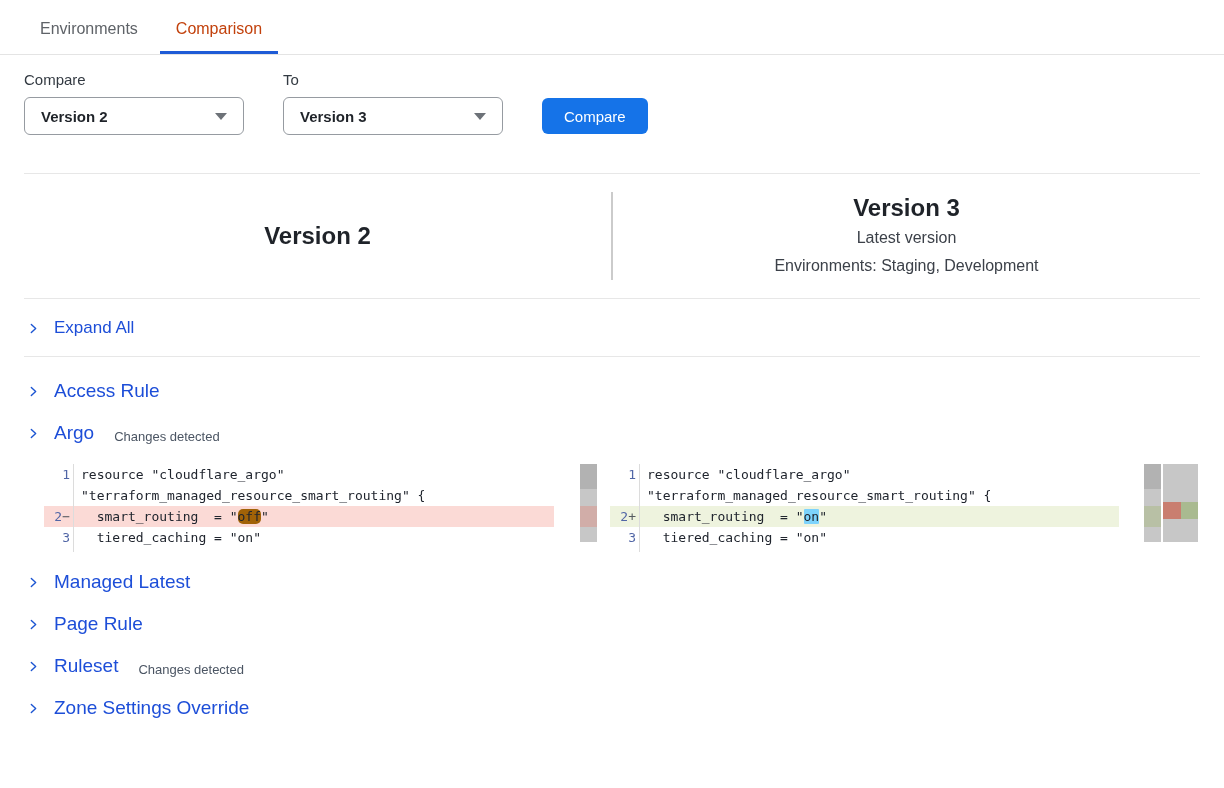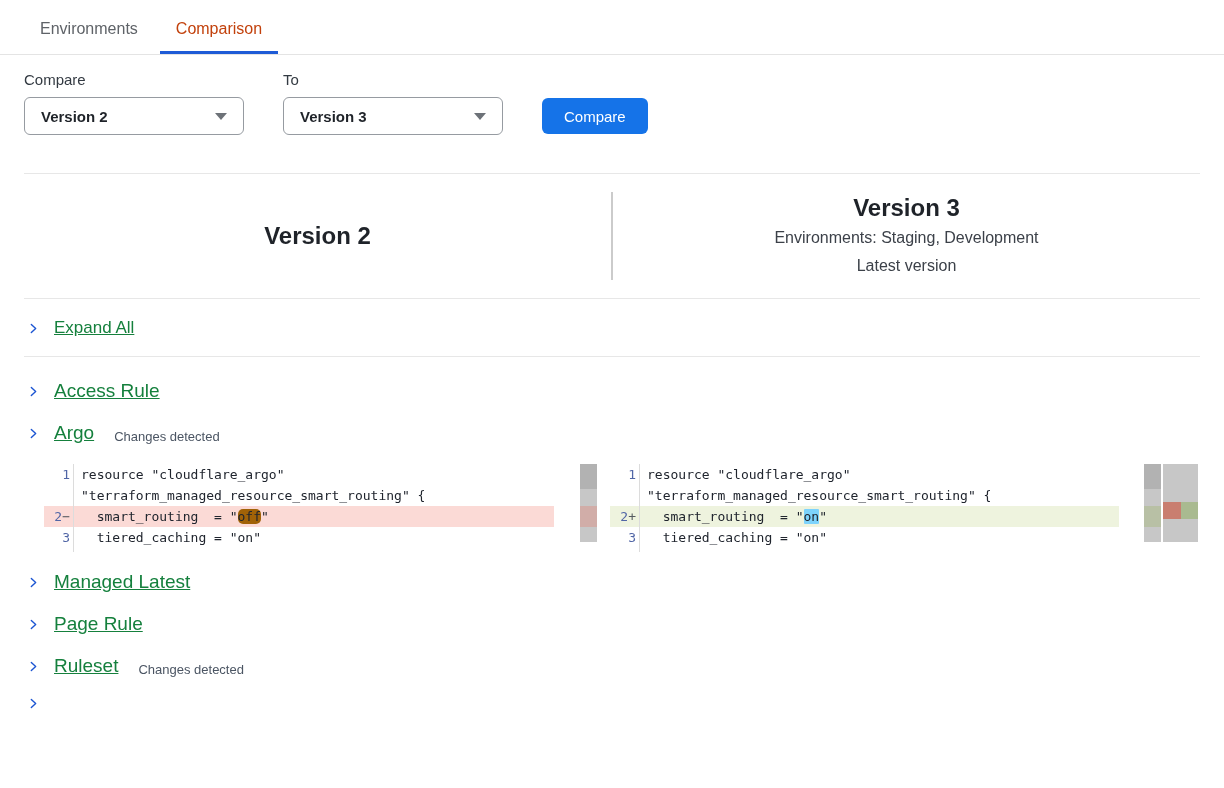--- a/index.html
+++ b/index.html
@@ -36,21 +36,21 @@
   .version-headers { display:flex; align-items:center; margin:0 24px; min-height:124px; }
   .vh-col { flex:1 1 0; text-align:center; }
   .vh-divider { width:2px; align-self:stretch; background:#cbcbcb; margin:18px 0; }
   .vh-title { font-size:24px; font-weight:bold; color:#1f2329; line-height:1.3; }
   .vh-sub { font-size:16px; color:#3c4149; line-height:1.75; }
 
   
   .row-link { display:flex; align-items:baseline; margin:0 24px; padding:19px 0 18px 3px; }
   .chev { width:13px; height:13px; flex:none; margin-right:14px; align-self:center; }
   .chev svg { display:block; width:13px; height:13px; stroke:#1c55d2; stroke-width:2.6; fill:none; stroke-linecap:round; stroke-linejoin:round; }
-  .link-label { color:#15803d; cursor:pointer;text-decoration:underline; }
+  .link-label { color:#1d4ed8; cursor:pointer; }
   .expand-label { font-size:17px; }
   .section-label { font-size:19px; }
   .section-row { padding:10px 0 10px 3px; margin:0 24px; display:flex; align-items:flex-end; }
   .badge { font-size:13px; color:#4b5563; margin-left:20px; }
 
   
   .diff-row { position:relative; height:88px; margin:10px 0 9px 0; overflow:hidden; }
   .diff-panel { position:absolute; top:0; height:88px; overflow:hidden; background:#fff; }
   .diff-panel.left  { left:44px;  width:553px; }
   .diff-panel.right { left:610px; width:588px; }
@@ -106,22 +106,22 @@
 
 <hr class="hr controls-sep">
 
 <div class="version-headers">
   <div class="vh-col">
     <div class="vh-title">Version 2</div>
   </div>
   <div class="vh-divider"></div>
   <div class="vh-col">
     <div class="vh-title">Version 3</div>
+    <div class="vh-sub">Latest version</div>
     <div class="vh-sub">Environments: Staging, Development</div>
-    <div class="vh-sub">Latest version</div>
   </div>
 </div>
 
 <hr class="hr">
 
 <div class="row-link">
   <span class="chev">
     <svg viewBox="0 0 24 24">
         <path d="M8 4.5l8 7.5-8 7.5"></path>
       </svg>
@@ -267,13 +267,14 @@
   <span class="link-label section-label">Ruleset</span>
   <span class="badge">Changes detected</span>
 </div>
 
 <div class="section-row">
   <span class="chev">
     <svg viewBox="0 0 24 24">
         <path d="M8 4.5l8 7.5-8 7.5"></path>
       </svg>
   </span>
+  <span class="link-label section-label">Zone Settings Override</span>
 </div>
 
 </body></html>

